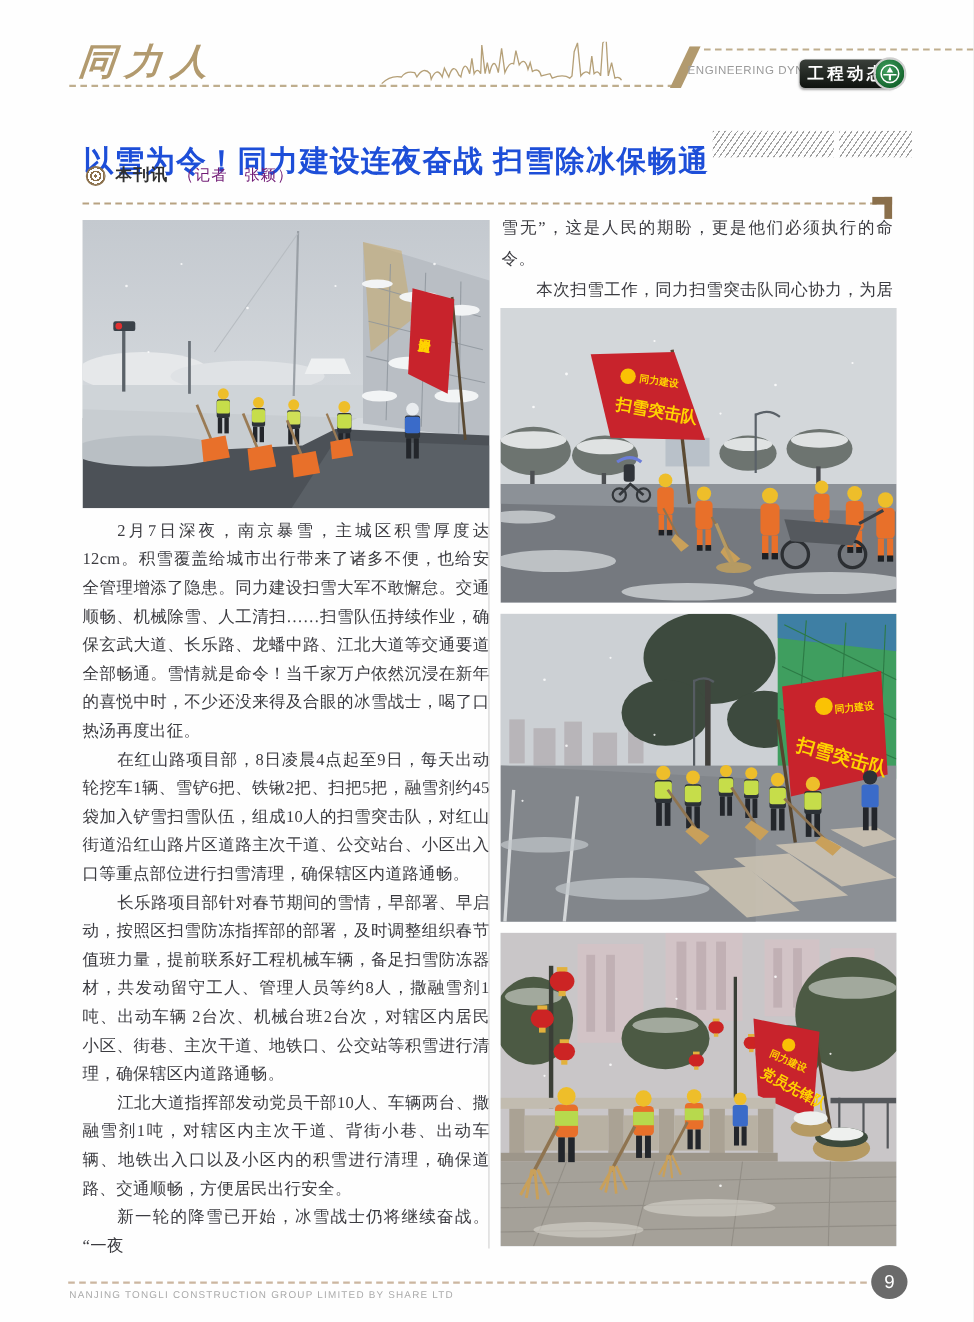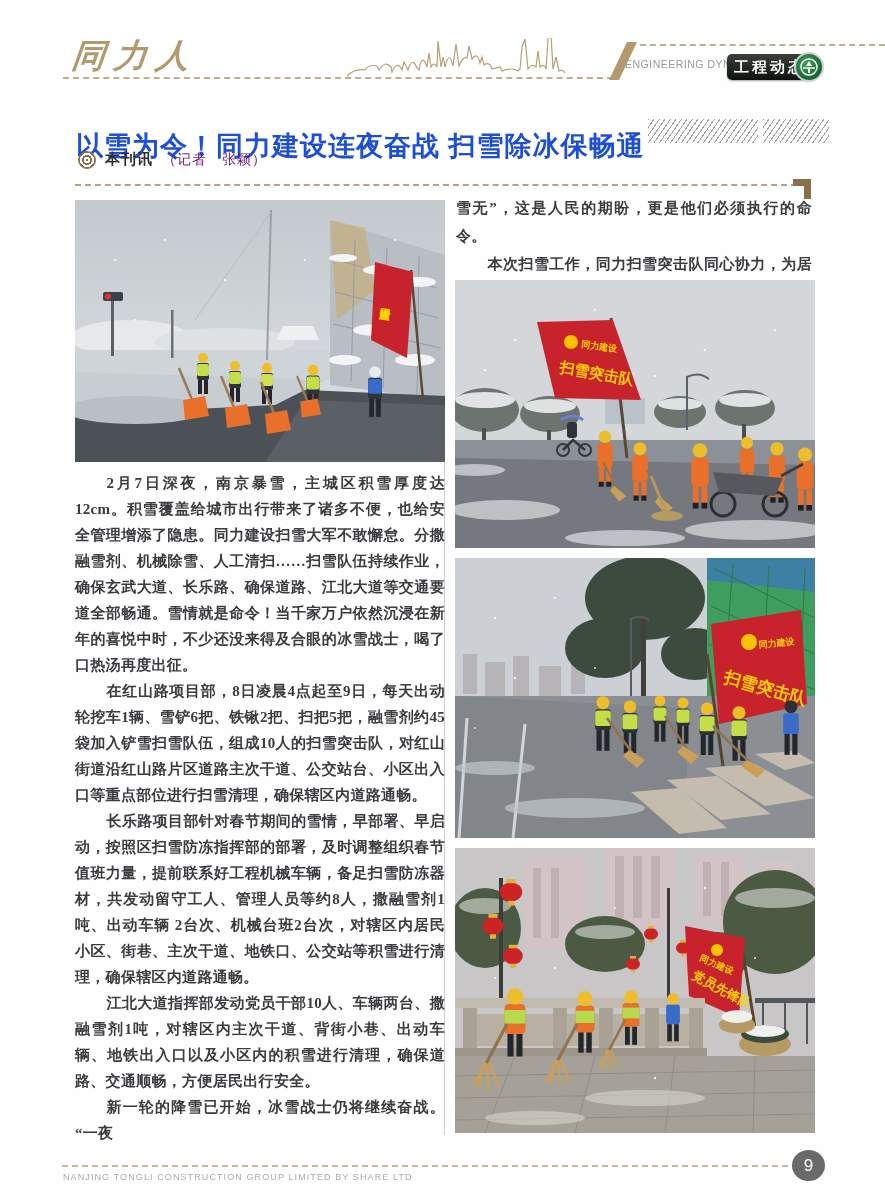--- a/index.html
+++ b/index.html
@@ -36,21 +36,21 @@
   .byline-rep{font-size:14px;color:#701a75;letter-spacing:1px;}
   .rule-top{position:absolute;left:75px;top:184px;width:722px;border-top:2px dashed #b7a281;}
   .corner-bracket{position:absolute;left:793px;top:179px;width:18px;height:20px;}
   .corner-bracket .h{position:absolute;left:0;top:0;width:18px;height:7px;background:#8a6f4b;}
   .corner-bracket .v{position:absolute;right:0;top:0;width:7px;height:20px;background:#8a6f4b;}
   
   .col-divider{position:absolute;left:444px;top:200px;height:935px;border-left:1px solid #cfcfcf;}
   .body-text{font-size:15px;line-height:26px;text-align:justify;color:#3b3b40;letter-spacing:.3px;}
   .left-text{position:absolute;left:75px;top:470px;width:370px;}
   .right-text{position:absolute;left:456px;top:194px;width:356px;line-height:28px;}
-  .body-text p{margin:0;text-indent:2.1em;font-weight:bold;}
+  .body-text p{margin:0;text-indent:2.1em;}
   .body-text p.no-indent{text-indent:0;}
   
   .photo{position:absolute;overflow:hidden;background:#cfd3d6;}
   .photo svg{display:block;}
   .photo1{left:75px;top:200px;width:370px;height:262px;}
   .photoA{left:455px;top:280px;width:360px;height:268px;}
   .photoB{left:455px;top:558px;width:360px;height:280px;}
   .photoC{left:455px;top:848px;width:360px;height:285px;}
   
   .footer-rule{position:absolute;left:62px;top:1165px;width:726px;border-top:2px dashed #cbb6a0;}
@@ -191,21 +191,21 @@
           <circle cx="90" cy="40" r="1"></circle>
           <circle cx="150" cy="80" r="1.2"></circle>
         <circle cx="230" cy="60" r="1"></circle>
           <circle cx="60" cy="120" r="1"></circle>
           <circle cx="320" cy="40" r="1.2"></circle>
       </g>
     </svg>
   </div>
 
   <div class="left-text body-text">
-    <p>2月7日深夜，南京暴雪，主城区积雪厚度达12cm。积雪覆盖给城市出行带来了诸多不便，也给安全管理增添了隐患。同力建设扫雪大军不敢懈怠。分撒融雪剂、机械除雪、人工清扫……扫雪队伍持续作业，确保玄武大道、长乐路、确保道路、江北大道等交通要道全部畅通。雪情就是命令！当千家万户依然沉浸在新年的喜悦中时，不少还没来得及合眼的冰雪战士，喝了口热汤再度出征。</p>
+    <p>2月7日深夜，南京暴雪，主城区积雪厚度达12cm。积雪覆盖给城市出行带来了诸多不便，也给安全管理增添了隐患。同力建设扫雪大军不敢懈怠。交通顺畅、机械除雪、人工清扫……扫雪队伍持续作业，确保玄武大道、长乐路、龙蟠中路、江北大道等交通要道全部畅通。雪情就是命令！当千家万户依然沉浸在新年的喜悦中时，不少还没来得及合眼的冰雪战士，喝了口热汤再度出征。</p>
     <p>在红山路项目部，8日凌晨4点起至9日，每天出动轮挖车1辆、雪铲6把、铁锹2把、扫把5把，融雪剂约45袋加入铲雪扫雪队伍，组成10人的扫雪突击队，对红山街道沿红山路片区道路主次干道、公交站台、小区出入口等重点部位进行扫雪清理，确保辖区内道路通畅。</p>
     <p>长乐路项目部针对春节期间的雪情，早部署、早启动，按照区扫雪防冻指挥部的部署，及时调整组织春节值班力量，提前联系好工程机械车辆，备足扫雪防冻器材，共发动留守工人、管理人员等约8人，撒融雪剂1吨、出动车辆 2台次、机械台班2台次，对辖区内居民小区、街巷、主次干道、地铁口、公交站等积雪进行清理，确保辖区内道路通畅。</p>
     <p>江北大道指挥部发动党员干部10人、车辆两台、撒融雪剂1吨，对辖区内主次干道、背街小巷、出动车辆、地铁出入口以及小区内的积雪进行清理，确保道路、交通顺畅，方便居民出行安全。</p>
     <p>新一轮的降雪已开始，冰雪战士仍将继续奋战。“一夜</p>
   </div>
 
   <div class="right-text body-text">
     <p class="no-indent">雪无”，这是人民的期盼，更是他们必须执行的命令。</p>
     <p>本次扫雪工作，同力扫雪突击队同心协力，为居民安全出行提供了有力保障，也为寒冷的冬天增添了些许暖意。</p>
   </div>

